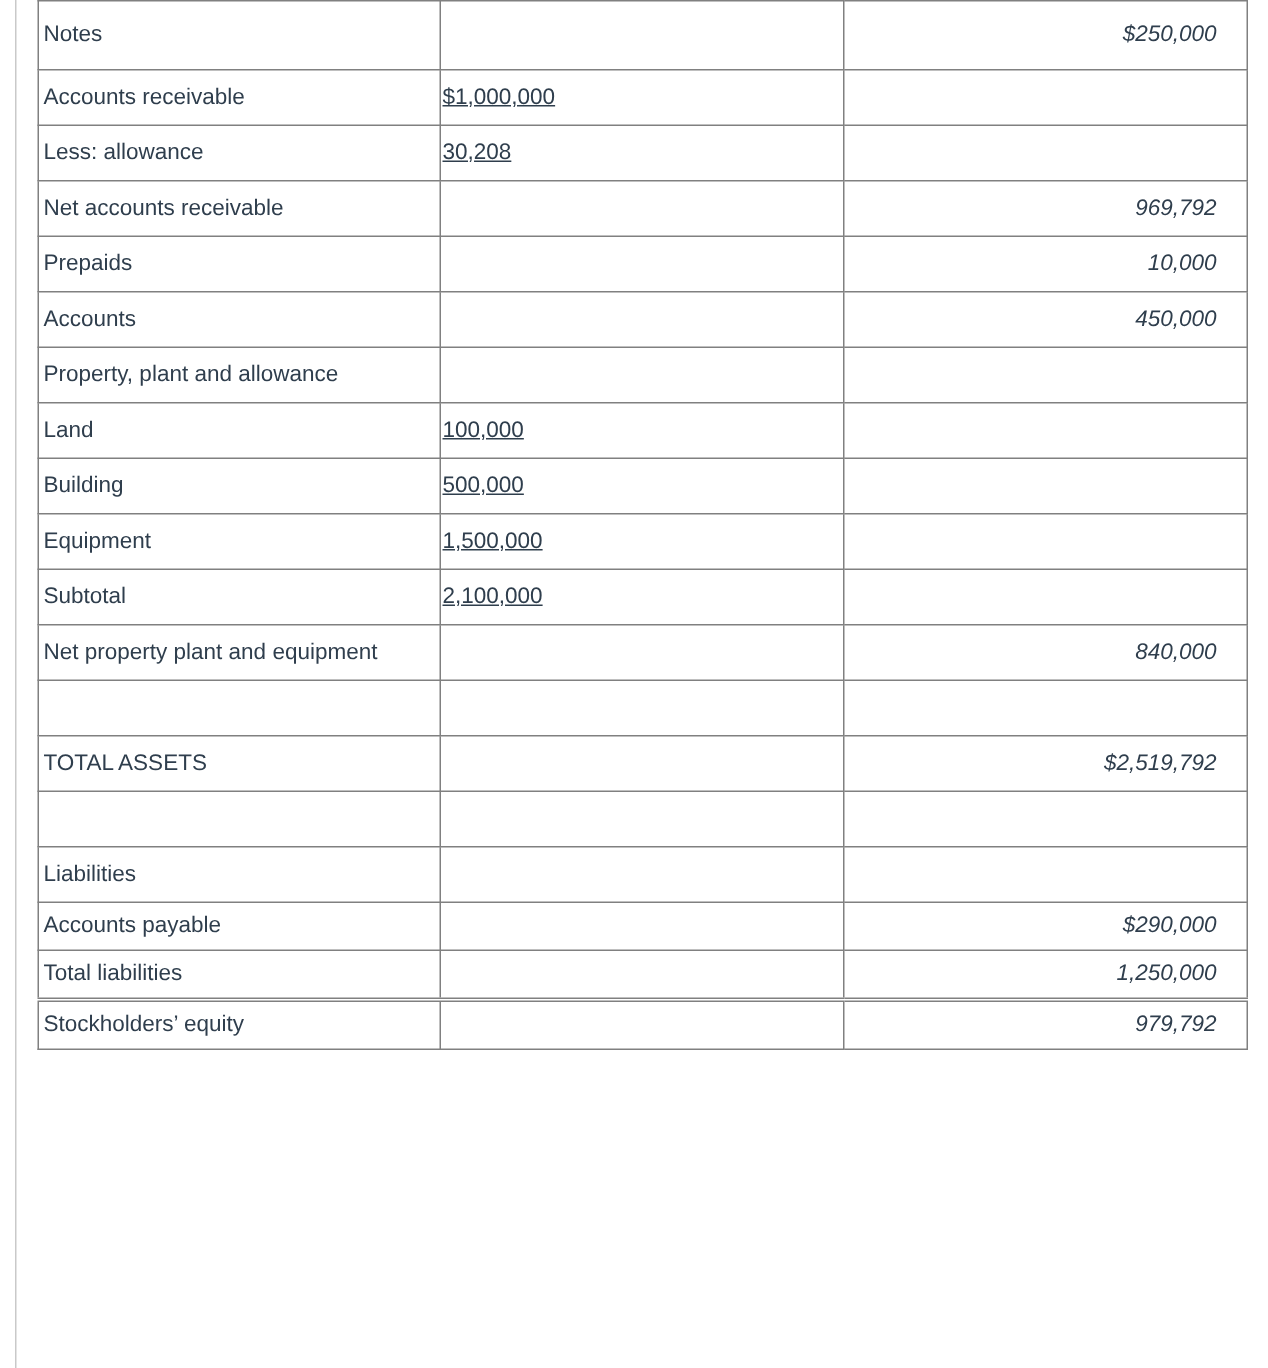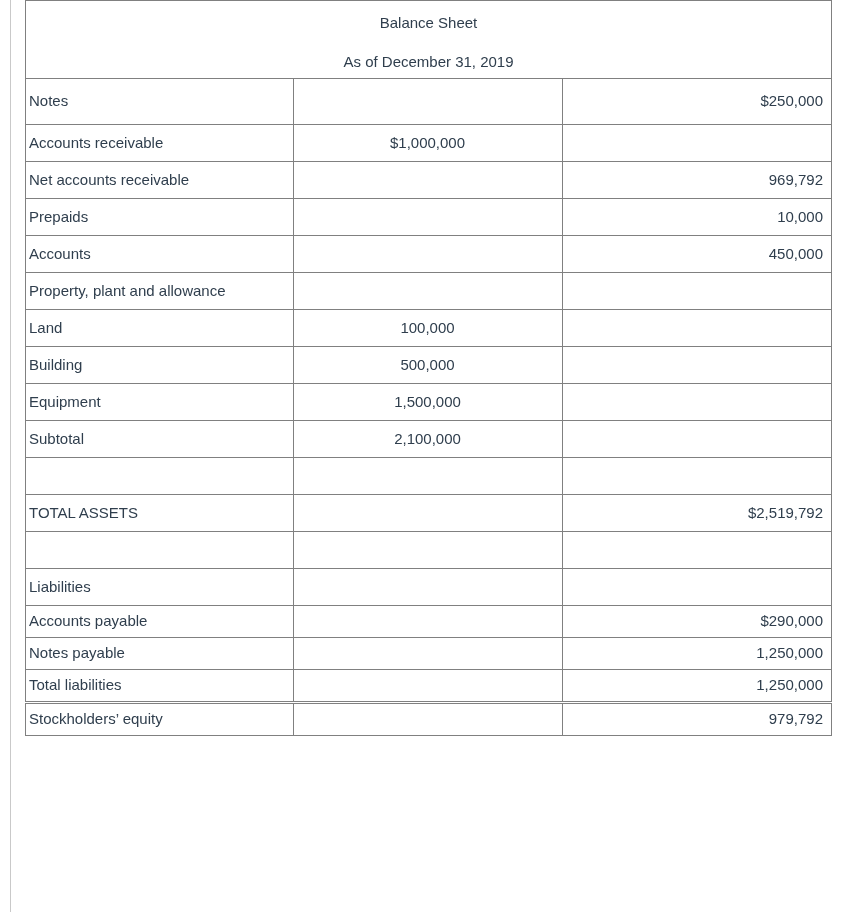--- a/index.html
+++ b/index.html
@@ -69,26 +69,28 @@
   .title-line-2 {
     font-size: 15px;
     padding-top: 20px;
   }
 
   td.label {
     text-align: left;
     padding: 0 4px 0 3px;
   }
   td.amount {
-    text-align: center;
+    text-align: left;
     padding-right: 2px;
+    text-decoration: underline;
   }
   td.total-amount {
     text-align: right;
-    padding-right: 8px;
+    padding-right: 20px;
+    font-style: italic;
   }
 
   
   tr.r-tall  td { height: 43px; }
   tr.r-mid   td { height: 34px; }
   tr.r-short td { height: 29px; }
 
   
   tr.sep-above td {
     border-top: 3px double #808080;
@@ -100,37 +102,36 @@
 <div class="page-margin-rule"></div>
 
 <div class="sheet-wrap">
   <table class="balance-sheet">
     <colgroup>
       <col class="c-label">
       <col class="c-mid">
       <col class="c-total">
     </colgroup>
     <tbody>
-      <tr>
-        <td class="title-cell" colspan="3">
-          <div class="title-line-1">Balance Sheet</div>
-          <div class="title-line-2">As of December 31, 2019</div>
-        </td>
-      </tr>
         <tr class="r-tall">
           <td class="label">Notes</td>
           <td class="amount"></td>
           <td class="total-amount">$250,000</td>
         </tr>
         <tr class="r-mid">
           <td class="label">Accounts receivable</td>
           <td class="amount">$1,000,000</td>
           <td class="total-amount"></td>
         </tr>
         <tr class="r-mid">
+          <td class="label">Less: allowance</td>
+          <td class="amount">30,208</td>
+          <td class="total-amount"></td>
+        </tr>
+        <tr class="r-mid">
           <td class="label">Net accounts receivable</td>
           <td class="amount"></td>
           <td class="total-amount">969,792</td>
         </tr>
         <tr class="r-mid">
           <td class="label">Prepaids</td>
           <td class="amount"></td>
           <td class="total-amount">10,000</td>
         </tr>
         <tr class="r-mid">
@@ -157,20 +158,25 @@
           <td class="label">Equipment</td>
           <td class="amount">1,500,000</td>
           <td class="total-amount"></td>
         </tr>
         <tr class="r-mid">
           <td class="label">Subtotal</td>
           <td class="amount">2,100,000</td>
           <td class="total-amount"></td>
         </tr>
         <tr class="r-mid">
+          <td class="label">Net property plant and equipment</td>
+          <td class="amount"></td>
+          <td class="total-amount">840,000</td>
+        </tr>
+        <tr class="r-mid">
           <td class="label"></td>
           <td class="amount"></td>
           <td class="total-amount"></td>
         </tr>
         <tr class="r-mid">
           <td class="label">TOTAL ASSETS</td>
           <td class="amount"></td>
           <td class="total-amount">$2,519,792</td>
         </tr>
         <tr class="r-mid">
@@ -180,25 +186,20 @@
         </tr>
         <tr class="r-mid">
           <td class="label">Liabilities</td>
           <td class="amount"></td>
           <td class="total-amount"></td>
         </tr>
         <tr class="r-short">
           <td class="label">Accounts payable</td>
           <td class="amount"></td>
           <td class="total-amount">$290,000</td>
-        </tr>
-        <tr class="r-short">
-          <td class="label">Notes payable</td>
-          <td class="amount"></td>
-          <td class="total-amount">1,250,000</td>
         </tr>
         <tr class="r-short">
           <td class="label">Total liabilities</td>
           <td class="amount"></td>
           <td class="total-amount">1,250,000</td>
         </tr>
         <tr class="r-short sep-above">
           <td class="label">Stockholders’ equity</td>
           <td class="amount"></td>
           <td class="total-amount">979,792</td>

